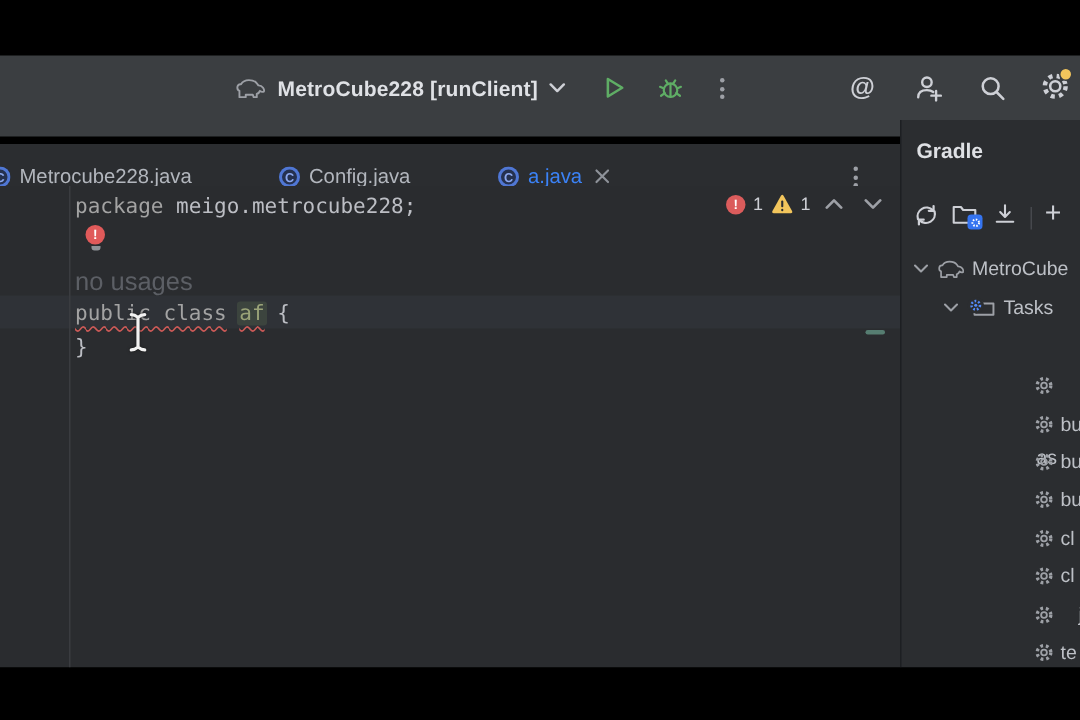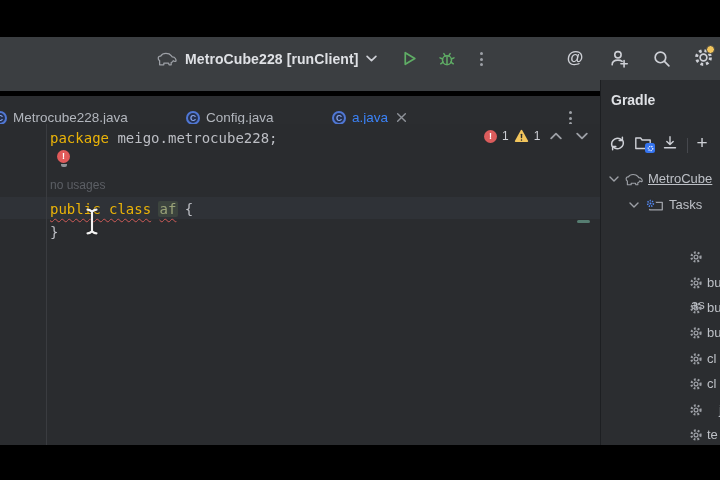--- a/index.html
+++ b/index.html
@@ -25,25 +25,25 @@
   .tab-label.active{color:#3b82f6;text-decoration:underline wavy #CE5A57;text-decoration-thickness:1px;text-underline-offset:3px;}
   .class-ico{width:14px;height:14px;border-radius:50%;background:#25314F;box-shadow:inset 0 0 0 2px #5077D4;
              color:#8BA7EE;font-size:8.5px;font-weight:bold;display:flex;align-items:center;justify-content:center;flex:0 0 auto;}
   .tab-underline{position:absolute;left:317px;top:117px;width:106px;height:5px;border-radius:3px;background:#6E7277;}
 
   
   .editor{position:absolute;left:0;top:124px;width:600px;height:321px;background:#2A2C2F;}
   .gutter-line{position:absolute;left:46px;top:0;width:1px;height:100%;background:#3A3C40;}
   .caret-line{position:absolute;left:0;top:73px;width:100%;height:22px;background:#2F3237;}
   .code{font-family:"DejaVu Sans Mono",monospace;font-size:14px;line-height:16px;white-space:pre;}
-  .kw{color:#eab308;}
+  .kw{color:#a3a3a3;}
   .plain{color:#BCBEC4;}
   .wavy-wrap{text-decoration:underline wavy #CE5A57;text-decoration-thickness:1px;text-underline-offset:3.5px;}
   .af-box{background:#3C443E;color:#9AA378;padding:0 2px;margin:0 6.4px;border-radius:2px;}
-  .inlay{color:#5C5F65;font-size:12px;}
+  .inlay{color:#5C5F65;font-size:17px;}
   .bulb{position:absolute;left:57px;top:26px;width:13px;height:13px;border-radius:50%;background:#E05A5A;
         display:flex;align-items:center;justify-content:center;}
   .bulb span{color:#fff;font-size:9px;font-weight:bold;line-height:1;}
   .bulb-base{position:absolute;left:61px;top:40px;width:6px;height:3px;background:#8E9297;border-radius:0 0 2px 2px;}
   .stripe-dash{position:absolute;left:577px;top:96px;width:13px;height:3px;border-radius:1.5px;background:#567D71;}
 
   
   .inspections{position:absolute;left:484px;top:5px;display:flex;align-items:center;gap:5px;cursor:pointer;}
   .err-ico{width:13px;height:13px;border-radius:50%;background:#DB5C5C;display:flex;align-items:center;justify-content:center;}
   .err-ico span{color:#fff;font-size:9px;font-weight:bold;line-height:1;}
@@ -271,21 +271,21 @@
       <span style="left:8px;top:6px;display:flex;">
         <svg width="10" height="6" viewBox="0 0 10 6" fill="none">
             <path d="M1 1 L5 5 L9 1" stroke="#9DA0A6" stroke-width="1.4" stroke-linecap="round" stroke-linejoin="round"></path>
           </svg>
       </span>
       <span style="left:24px;top:3px;display:flex;">
         <svg width="19" height="13" viewBox="0 0 20 13" fill="none" stroke="#9DA0A6" stroke-width="1.2" stroke-linejoin="round" stroke-linecap="round">
           <path d="M2.5 12 L2.5 8 Q1 7.5 1.2 5.5 Q1.5 3.5 3.5 3.8 Q5 1.2 8.5 1.2 Q12 1.2 13.5 3.2 L14.5 4.5 Q16.5 4.5 17.5 6 Q18.5 7.5 18 8.5 Q16.5 9 15.5 8 Q15 9.5 13.5 10 L13.5 12 L11.5 12 L11 10.5 L6.5 10.5 L6.5 12 Z"></path>
         </svg>
       </span>
-      <span class="tlabel" style="left:47px;text-decoration:underline;">MetroCube</span>
+      <span class="tlabel" style="left:47px;">MetroCube</span>
     </div>
 
     <div class="tree-row" style="top:116px;">
       <span style="left:28px;top:6px;display:flex;">
         <svg width="10" height="6" viewBox="0 0 10 6" fill="none">
             <path d="M1 1 L5 5 L9 1" stroke="#9DA0A6" stroke-width="1.4" stroke-linecap="round" stroke-linejoin="round"></path>
           </svg>
       </span>
       <span class="badge-wrap" style="left:47px;top:2px;display:flex;">
         <svg width="16" height="14" viewBox="0 0 18 16" fill="none" stroke="#9DA0A6" stroke-width="1.5" stroke-linejoin="round">

